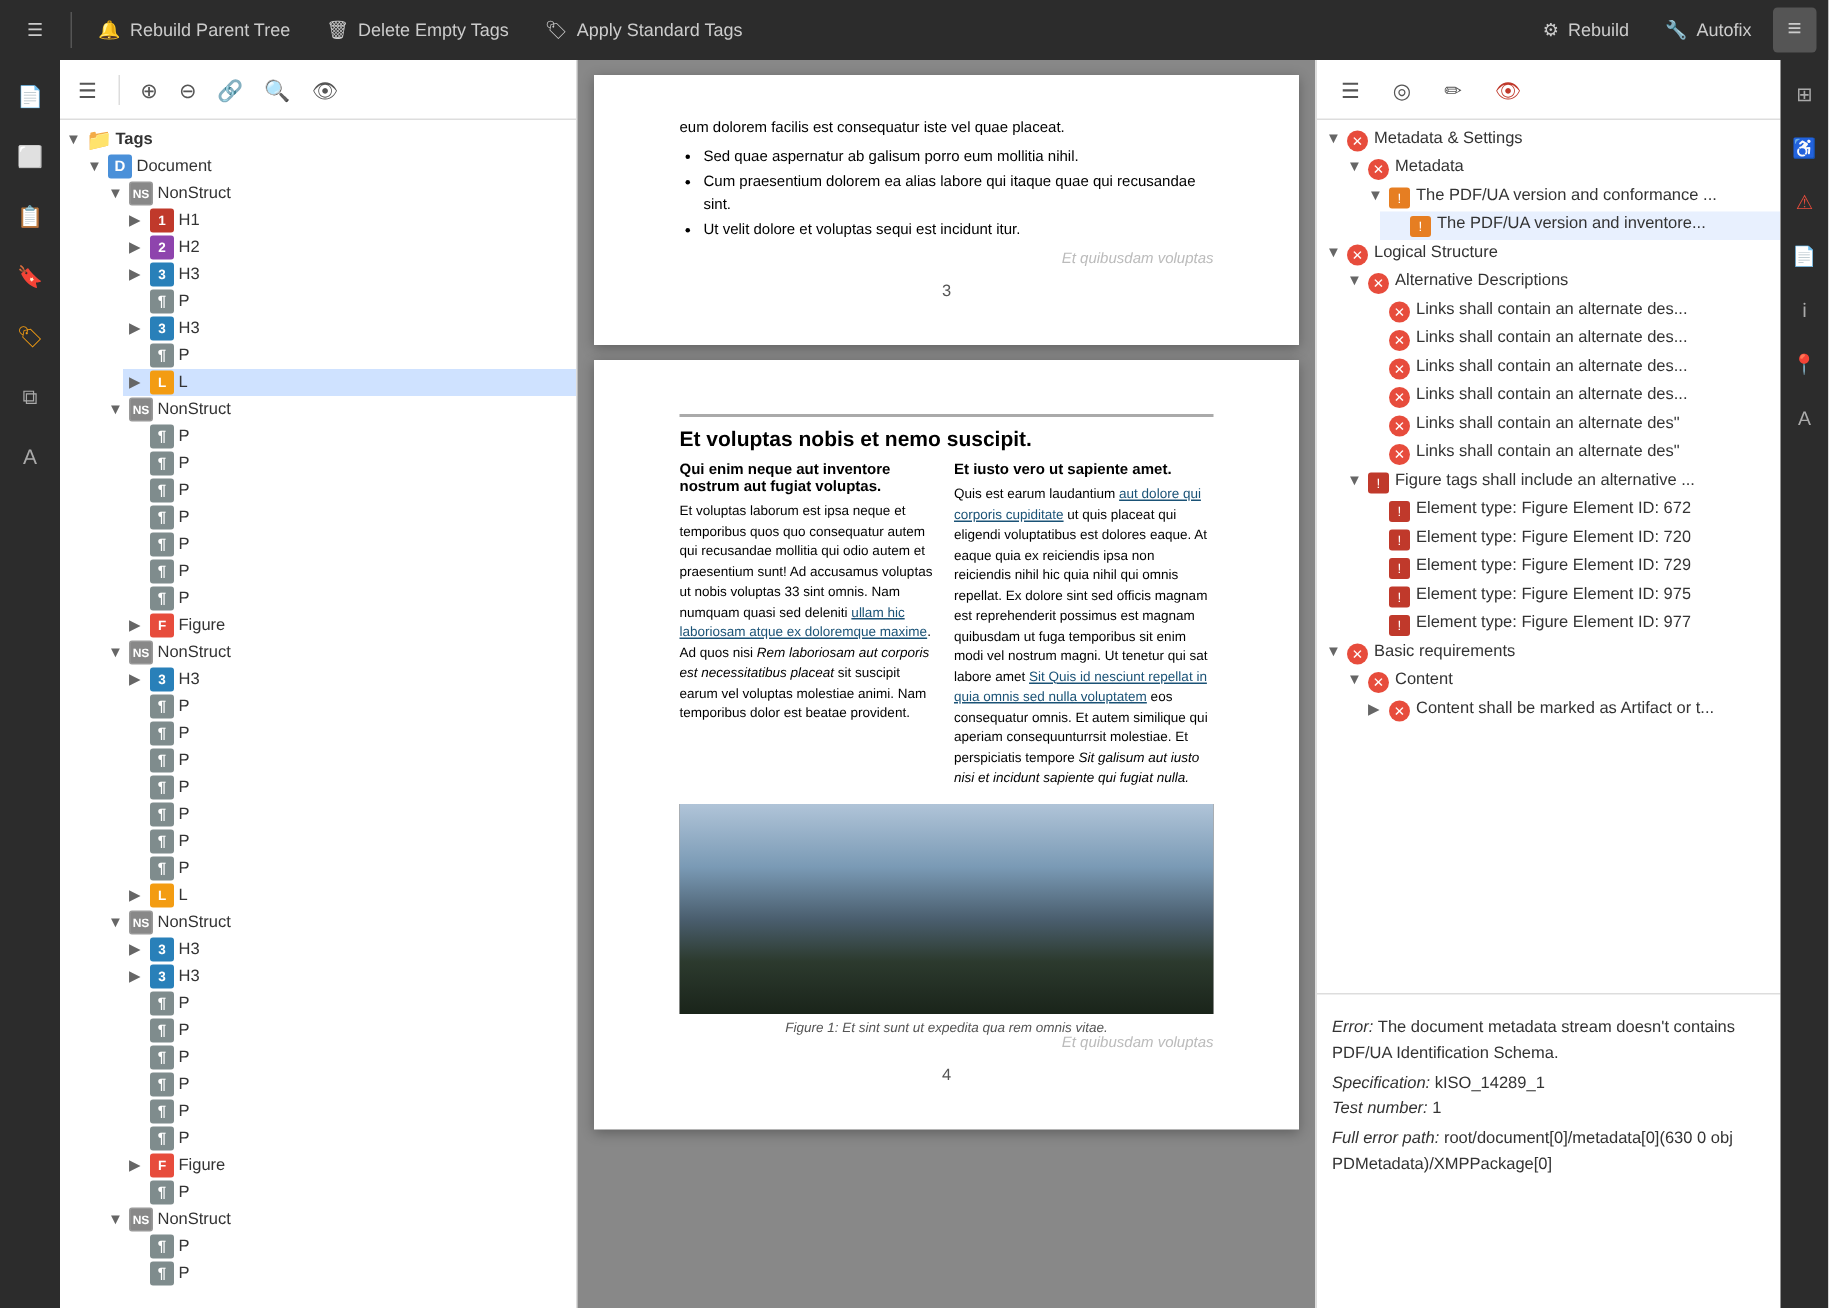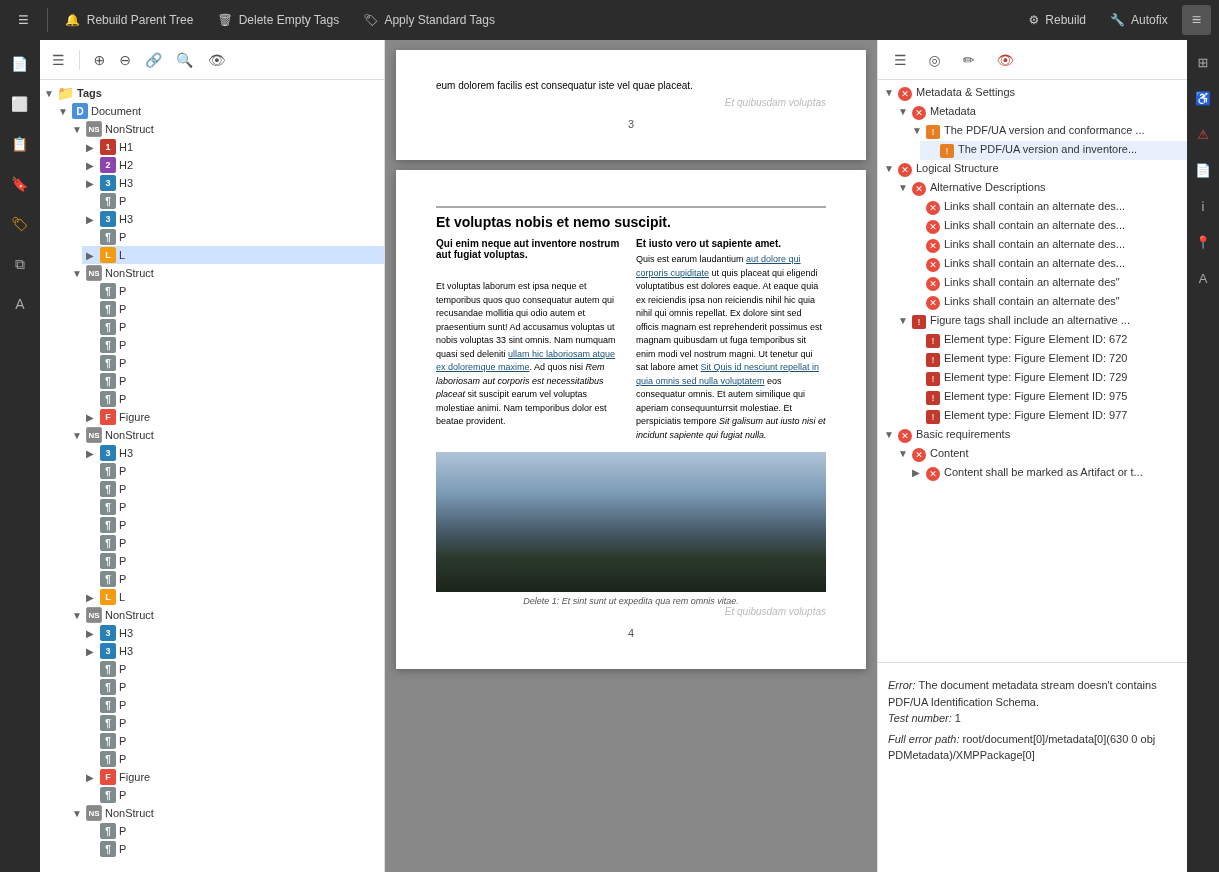--- a/index.html
+++ b/index.html
@@ -61,21 +61,21 @@
     .indent1 { margin-left: 14px; }
     .indent2 { margin-left: 28px; }
     .indent3 { margin-left: 42px; }
 
     
     .pdf-area {
       flex: 1; background: #888; overflow-y: auto; display: flex; flex-direction: column; align-items: center;
       padding: 10px;
     }
     .pdf-page {
-      background: #fff; width: 470px; margin-bottom: 10px; padding: 30px 40px;
+      background: #fff; width: 470px; margin-bottom: 10px; padding: 30px 57px;
       box-shadow: 0 2px 8px rgba(0,0,0,0.3); position: relative;
     }
     .pdf-page-num { text-align: center; font-size: 11px; color: #555; margin-top: 10px; }
     .pdf-watermark { text-align: right; font-size: 10px; color: #bbb; font-style: italic; margin-bottom: 4px; }
     .pdf-page-divider { width: 100%; border-top: 2px solid #aaa; margin: 6px 0; }
 
     
     .pdf-h2 { font-size: 14px; font-weight: bold; margin-bottom: 6px; }
     .pdf-body { font-size: 10px; line-height: 1.5; margin-bottom: 6px; }
     .pdf-body ul { padding-left: 16px; }
@@ -419,41 +419,48 @@
           <span class="tree-icon p">¶</span>
           <span class="tree-label">P</span>
         </div>
     </div>
   </div>
 
   <div class="pdf-area">
 
     <div class="pdf-page">
       <div style="font-size:10px;margin-bottom:6px;">eum dolorem facilis est consequatur iste vel quae placeat.</div>
+      <div class="pdf-body">
+        <ul id="page3-list">
+            <li>Sed quae aspernatur ab galisum porro eum mollitia nihil.</li>
+            <li>Cum praesentium dolorem ea alias labore qui itaque quae qui recusandae sint.</li>
+            <li>Ut velit dolore et voluptas sequi est incidunt itur.</li>
+          </ul>
+      </div>
       <div class="pdf-watermark">Et quibusdam voluptas</div>
       <div class="pdf-page-num">3</div>
     </div>
 
     <div class="pdf-page">
       <div class="pdf-page-divider"></div>
       <div class="pdf-h2">Et voluptas nobis et nemo suscipit.</div>
       <div class="pdf-two-col">
         <div>
-          <div style="font-weight:bold;font-size:10px;margin-bottom:20px;">Qui enim neque aut inventore nostrum aut fugiat voluptas.</div>
+          <div style="font-weight:bold;font-size:10px;margin-bottom:4px;">Qui enim neque aut inventore nostrum aut fugiat voluptas.</div>
           <div style="font-size:9px;line-height:1.5;" id="col1-body">Et voluptas laborum est ipsa neque et temporibus quos quo consequatur autem qui recusandae mollitia qui odio autem et praesentium sunt! Ad accusamus voluptas ut nobis voluptas 33 sint omnis. Nam numquam quasi sed deleniti <span style="color:#1a5276;text-decoration:underline;">ullam hic laboriosam atque ex doloremque maxime</span>. Ad quos nisi <em>Rem laboriosam aut corporis est necessitatibus placeat</em> sit suscipit earum vel voluptas molestiae animi. Nam temporibus dolor est beatae provident.</div>
         </div>
         <div>
           <div style="font-weight:bold;font-size:10px;margin-bottom:4px;">Et iusto vero ut sapiente amet.</div>
           <div style="font-size:9px;line-height:1.5;" id="col2-body">Quis est earum laudantium <span style="color:#1a5276;text-decoration:underline;">aut dolore qui corporis cupiditate</span> ut quis placeat qui eligendi voluptatibus est dolores eaque. At eaque quia ex reiciendis ipsa non reiciendis nihil hic quia nihil qui omnis repellat. Ex dolore sint sed officis magnam est reprehenderit possimus est magnam quibusdam ut fuga temporibus sit enim modi vel nostrum magni. Ut tenetur qui sat labore amet <span style="color:#1a5276;text-decoration:underline;">Sit Quis id nesciunt repellat in quia omnis sed nulla voluptatem</span> eos consequatur omnis. Et autem similique qui aperiam consequunturrsit molestiae. Et perspiciatis tempore <em>Sit galisum aut iusto nisi et incidunt sapiente qui fugiat nulla.</em></div>
         </div>
       </div>
       <div class="pdf-figure">
         <div class="mountain-bg"></div>
       </div>
-      <div class="pdf-figure-caption">Delete 1: Et sint sunt ut expedita qua rem omnis vitae.</div>
+      <div class="pdf-figure-caption">Figure 1: Et sint sunt ut expedita qua rem omnis vitae.</div>
       <div class="pdf-watermark">Et quibusdam voluptas</div>
       <div class="pdf-page-num">4</div>
     </div>
   </div>
 
   <div class="right-panel">
     <div class="right-toolbar">
       <button class="right-toolbar-btn">☰</button>
       <button class="right-toolbar-btn">◎</button>
       <button class="right-toolbar-btn">✏</button>
@@ -573,20 +580,24 @@
         <span class="vt-toggle">▶</span>
         <span class="vt-icon red">✕</span>
         <span class="vt-label">Content shall be marked as Artifact or t...</span>
       </div>
     </div>
 
     <div class="desc-box">
       <div style="margin-top:4px;">
         <span class="desc-label">Error: </span>
         <span class="desc-value"> The document metadata stream doesn't contains PDF/UA Identification Schema.</span>
+      </div>
+      <div style="margin-top:4px;">
+        <span class="desc-label">Specification: </span>
+        <span class="desc-value"> kISO_14289_1</span>
       </div>
       <div>
         <span class="desc-label">Test number: </span>
         <span class="desc-value"> 1</span>
       </div>
       <div style="margin-top:4px;">
         <span class="desc-label">Full error path: </span>
         <span class="desc-value"> root/document[0]/metadata[0](630 0 obj PDMetadata)/XMPPackage[0]</span>
       </div>
     </div>

